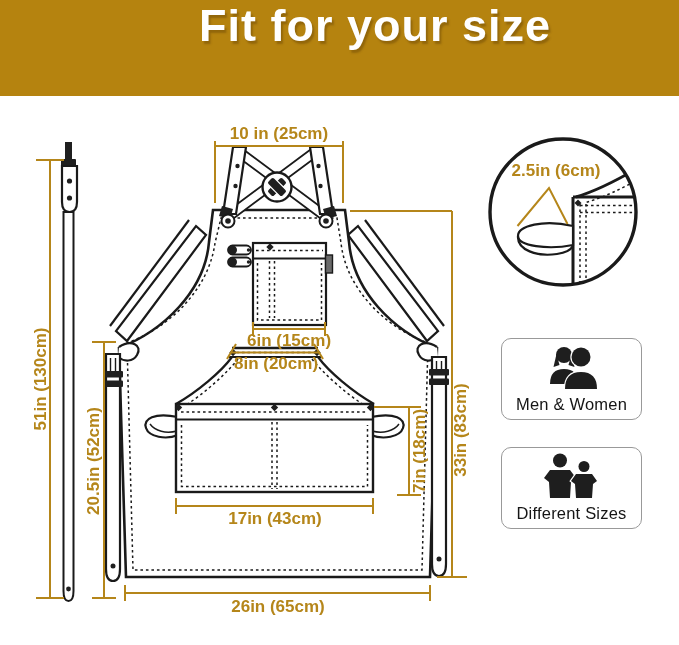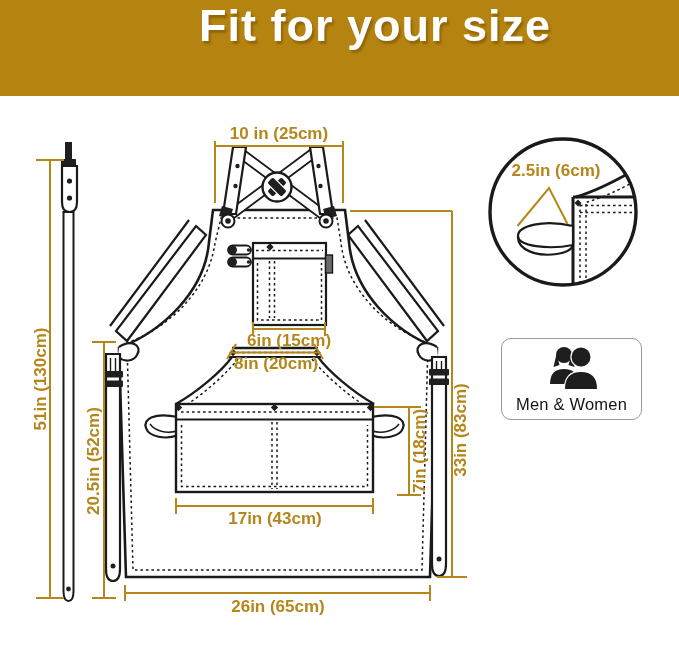--- a/index.html
+++ b/index.html
@@ -229,15 +229,24 @@
       <circle cx="21" cy="11" r="8" class="fig"></circle>
       <path d="M13.5,10 L10.5,23 L16.5,21 Z" class="fig"></path>
       <path d="M28.5,10 L31.5,23 L25.5,21 Z" class="fig"></path>
       <path d="M7,40 Q7,25 21,25 Q35,25 35,40 Z" class="fig"></path>
       <circle cx="38" cy="13" r="9.5" class="figout"></circle>
       <path d="M22,45 Q22,28 38,28 Q54,28 54,45 Z" class="figout"></path>
     </svg>
     <div class="lbl">Men &amp; Women</div>
   </div>
 
+  <div class="card" style="top:447px">
+    <svg class="icon" width="58" height="46" viewBox="0 0 58 46">
+      <circle cx="17" cy="7.5" r="7" class="fig"></circle>
+      <path d="M7,17 L27,17 L33,25 L28,29 L27,45 L7,45 L6,29 L1,25 Z" class="fig"></path>
+      <circle cx="41" cy="13.5" r="5.5" class="figout"></circle>
+      <path d="M33,21 L49,21 L54,28 L50,31 L49,45 L33,45 L32,31 L28,28 Z" class="figout"></path>
+    </svg>
+    <div class="lbl">Different Sizes</div>
+  </div>
 
 
 </div>
 
 </body></html>

